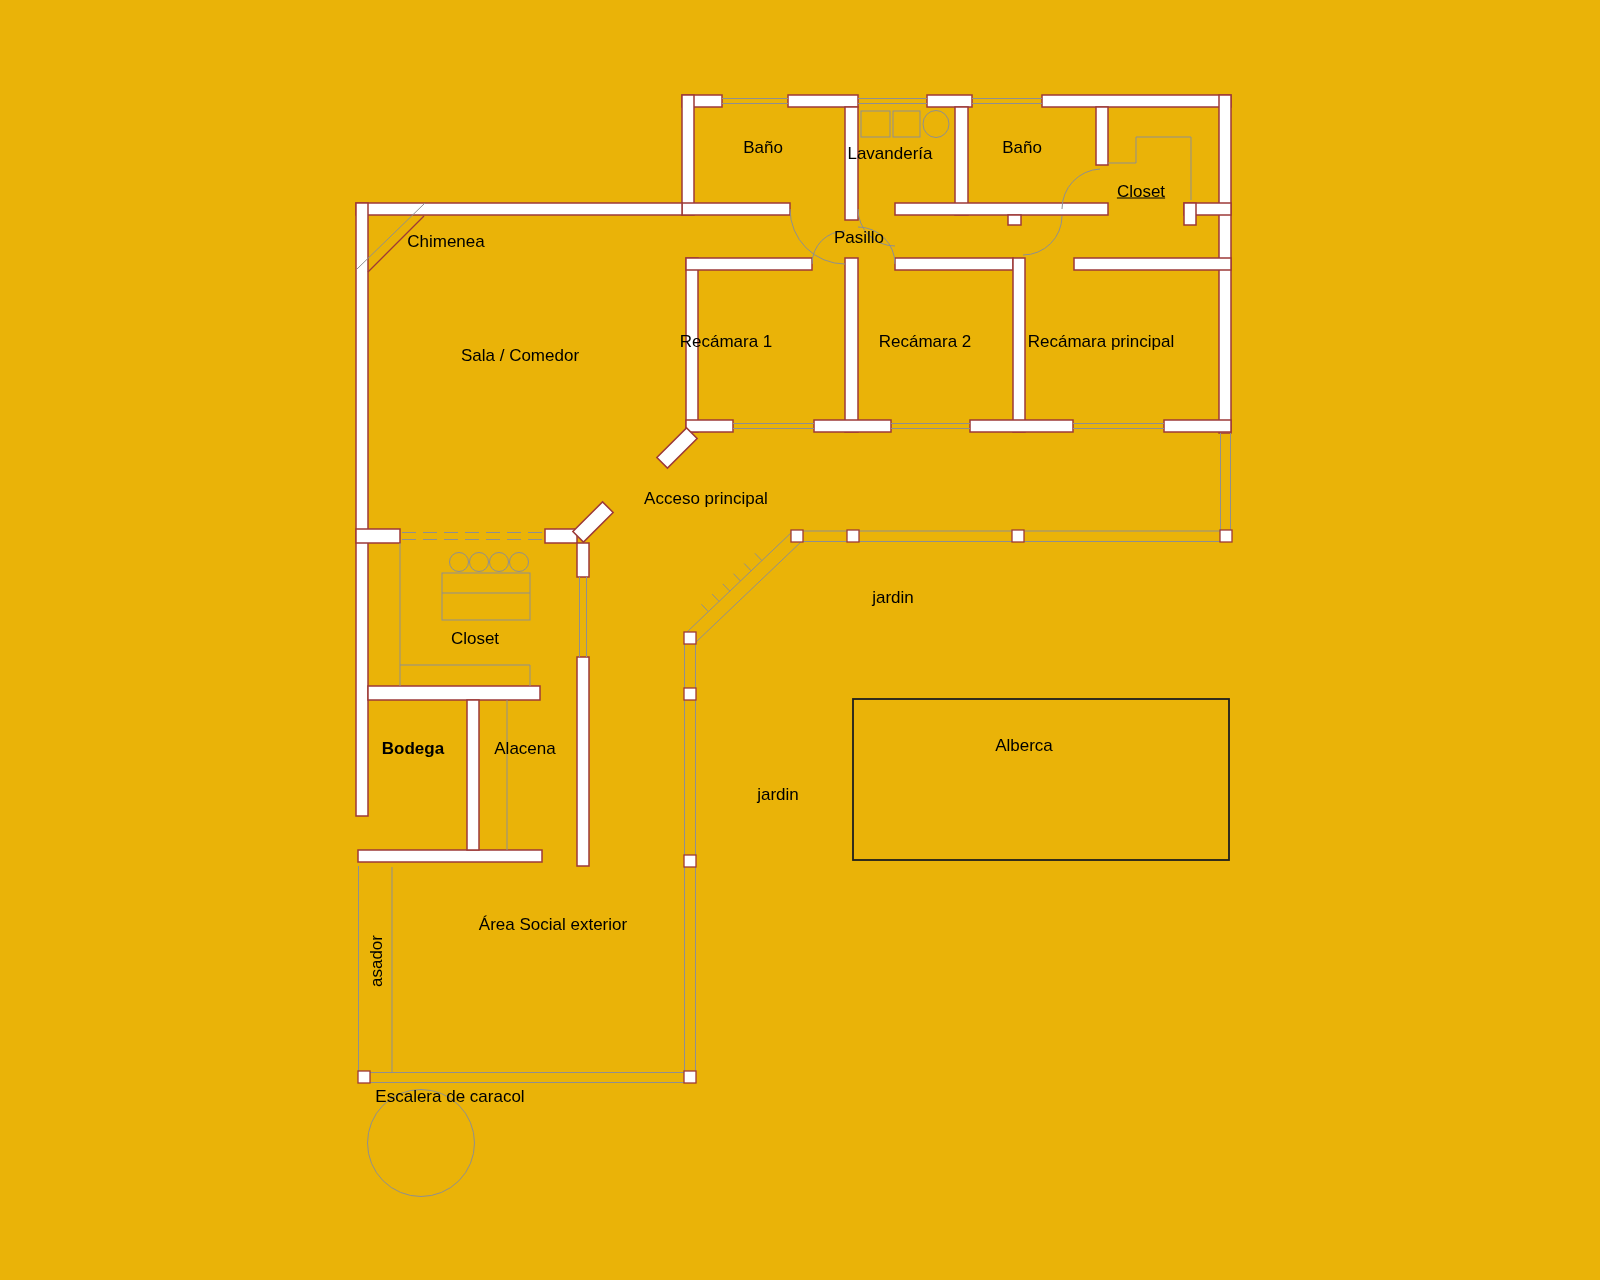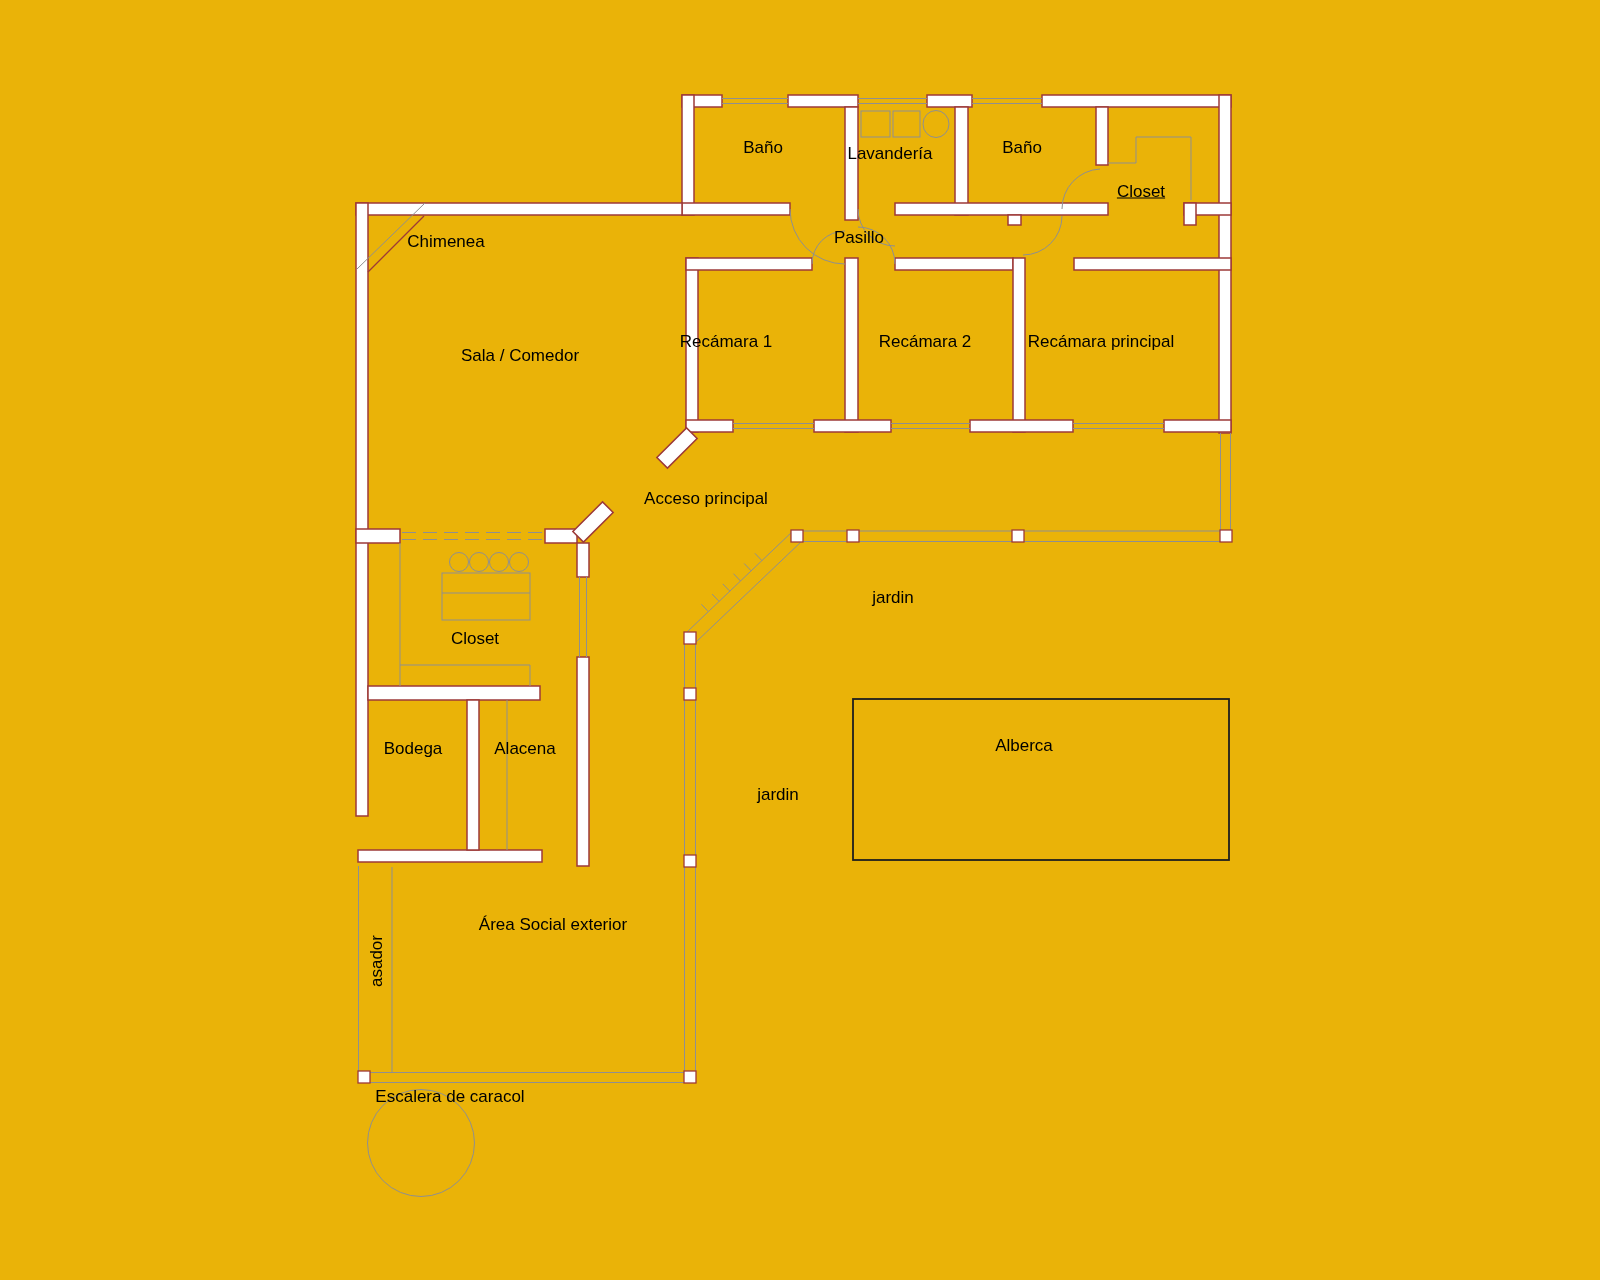--- a/index.html
+++ b/index.html
@@ -171,20 +171,20 @@
 <div class="lbl" style="left:446px;top:241px;">Chimenea</div>
 <div class="lbl" style="left:859px;top:237px;">Pasillo</div>
 <div class="lbl" style="left:520px;top:355px;">Sala / Comedor</div>
 <div class="lbl" style="left:726px;top:341px;">Recámara 1</div>
 <div class="lbl" style="left:925px;top:341px;">Recámara 2</div>
 <div class="lbl" style="left:1101px;top:341px;">Recámara principal</div>
 <div class="lbl" style="left:706px;top:498px;">Acceso principal</div>
 <div class="lbl" style="left:893px;top:597px;">jardin</div>
 <div class="lbl" style="left:475px;top:638px;">Closet</div>
 <div class="lbl" style="left:1024px;top:745px;text-align:center;">Alberca</div>
-<div class="lbl" style="left:413px;top:748px;">Bodega</div>
+<div class="lbl" style="left:413px;top:748px;font-weight:bold;">Bodega</div>
 <div class="lbl" style="left:525px;top:748px;">Alacena</div>
 <div class="lbl" style="left:778px;top:794px;">jardin</div>
 <div class="lbl rot" style="left:376px;top:961px;">asador</div>
 <div class="lbl" style="left:553px;top:924px;">Área Social exterior</div>
 <div class="lbl" style="left:450px;top:1096px;text-align:right;">Escalera de caracol</div>
 
 </div>
 
 </body></html>

